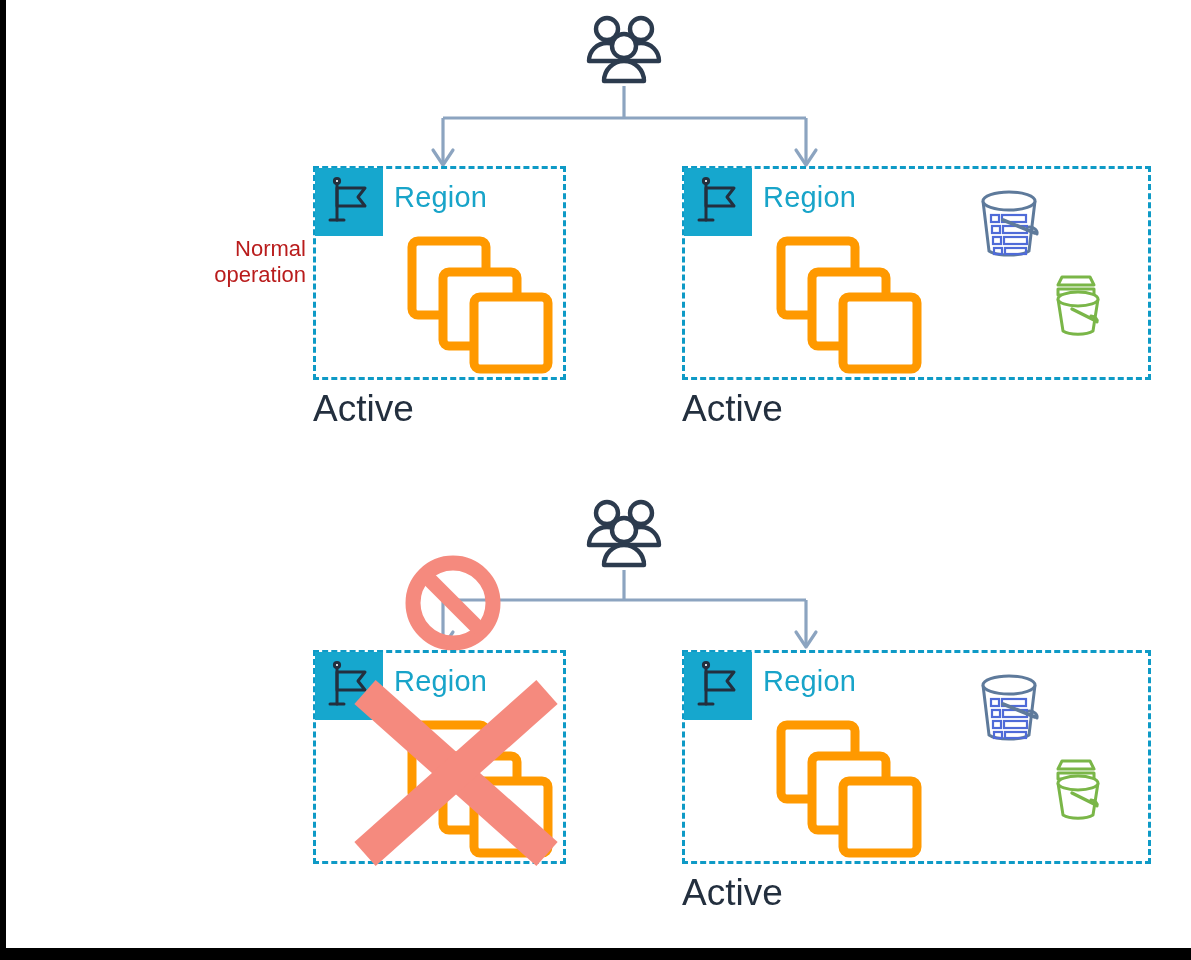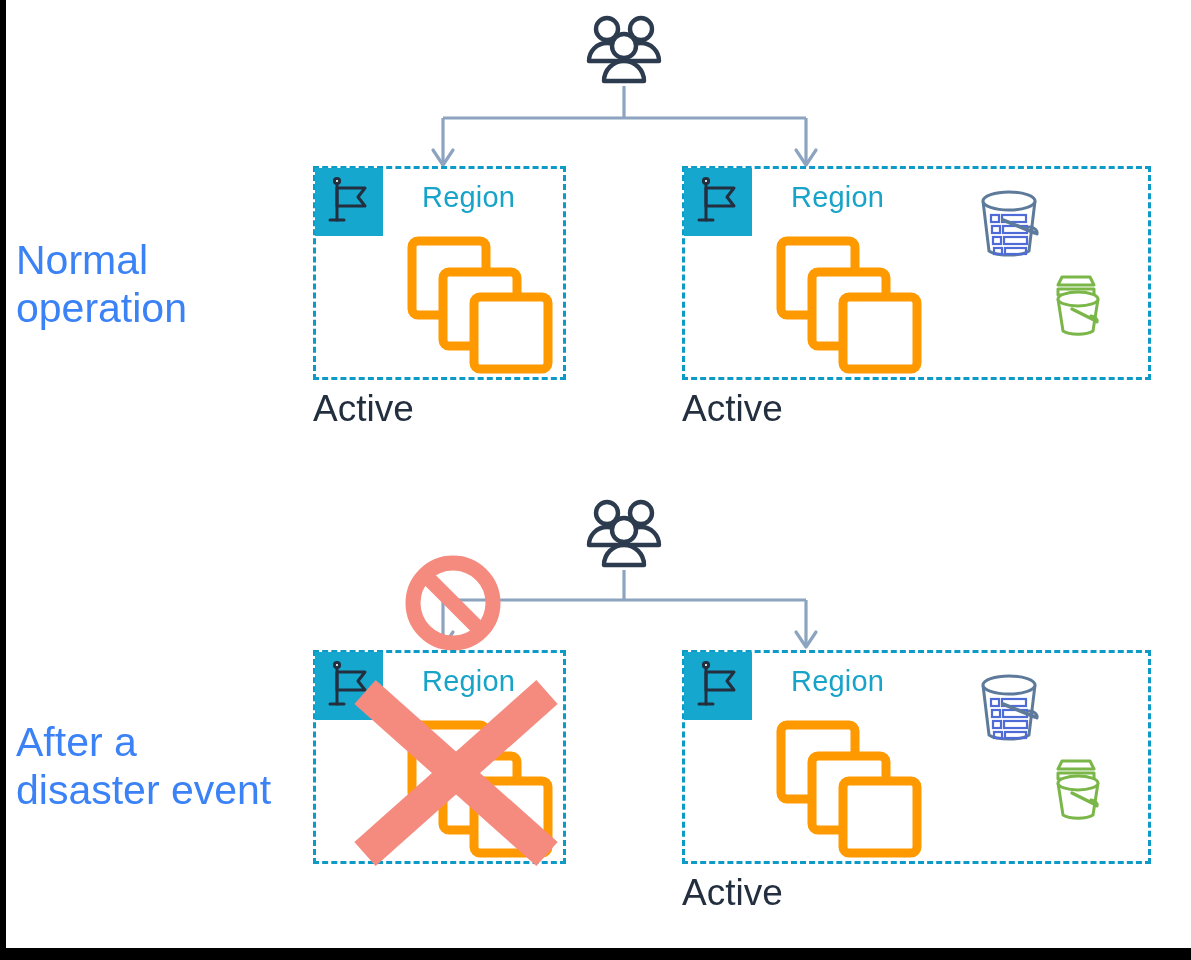--- a/index.html
+++ b/index.html
@@ -13,23 +13,23 @@
     position: absolute;
     left: 6px; top: 0;
     width: 1185px; height: 948px;
     background: #ffffff;
   }
   .stage { position: absolute; left: 0; top: 0; width: 1185px; height: 948px; }
 
   
   .row-label {
     position: absolute;
-    text-align: left;
-    color: #3b82f6;
-    font-size: 41px;
+    text-align: right;
+    color: #b91c1c;
+    font-size: 22px;
     line-height: 1.18;
     font-weight: 400;
     white-space: pre-line;
   }
   .row-label.normal { left: 10px; top: 236px; width: 290px; }
   .row-label.disaster { left: 10px; top: 718px; width: 290px; }
 
   
   .region-box {
     position: absolute;
@@ -43,21 +43,20 @@
     background: #16a7ce;
   }
   .region-flag svg { position: absolute; left: 12px; top: 8px; }
   .region-title {
     position: absolute;
     left: 78px; top: 12px;
     color: #18a4c9;
     font-size: 29px;
     font-weight: 400;
     letter-spacing: .2px;
-    margin-left: 28px;
   }
 
   
   .stack { position: absolute; }
 
   
   .icon-abs { position: absolute; }
 
   
   .connector { position: absolute; left: 0; top: 0; pointer-events: none; }
@@ -185,22 +184,20 @@
           <path d="M8 26 L13 58 a17 6 0 0 0 30 0 L48 26"></path>
           <ellipse cx="28" cy="26" rx="20" ry="7"></ellipse>
         </g>
         <path d="M22 36 L46 48" stroke="#7ab648" stroke-width="3.4" stroke-linecap="round" fill="none"></path>
         <path d="M41 43 a7 5 0 0 1 6 6" stroke="#7ab648" stroke-width="3" fill="none" stroke-linecap="round"></path>
       </svg>
     </div>
   </div>
   <div class="active-label" style="left:676px; top:388px; width:350px;">Active</div>
 
-  <div class="row-label disaster">After a
-disaster event</div>
 
   <div class="icon-abs" style="left:578px; top:498px;">
     <svg width="80" height="72" viewBox="0 0 80 72">
       <g fill="none" stroke="#2c3b4e" stroke-width="4.4" stroke-linecap="round" stroke-linejoin="round">
         <circle cx="23" cy="15" r="11"></circle>
         <path d="M5 47 a18 18 0 0 1 36 0 z"></path>
         <circle cx="57" cy="15" r="11"></circle>
         <path d="M39 47 a18 18 0 0 1 36 0 z"></path>
       </g>
       <g fill="#ffffff" stroke="#2c3b4e" stroke-width="4.4" stroke-linecap="round" stroke-linejoin="round">

